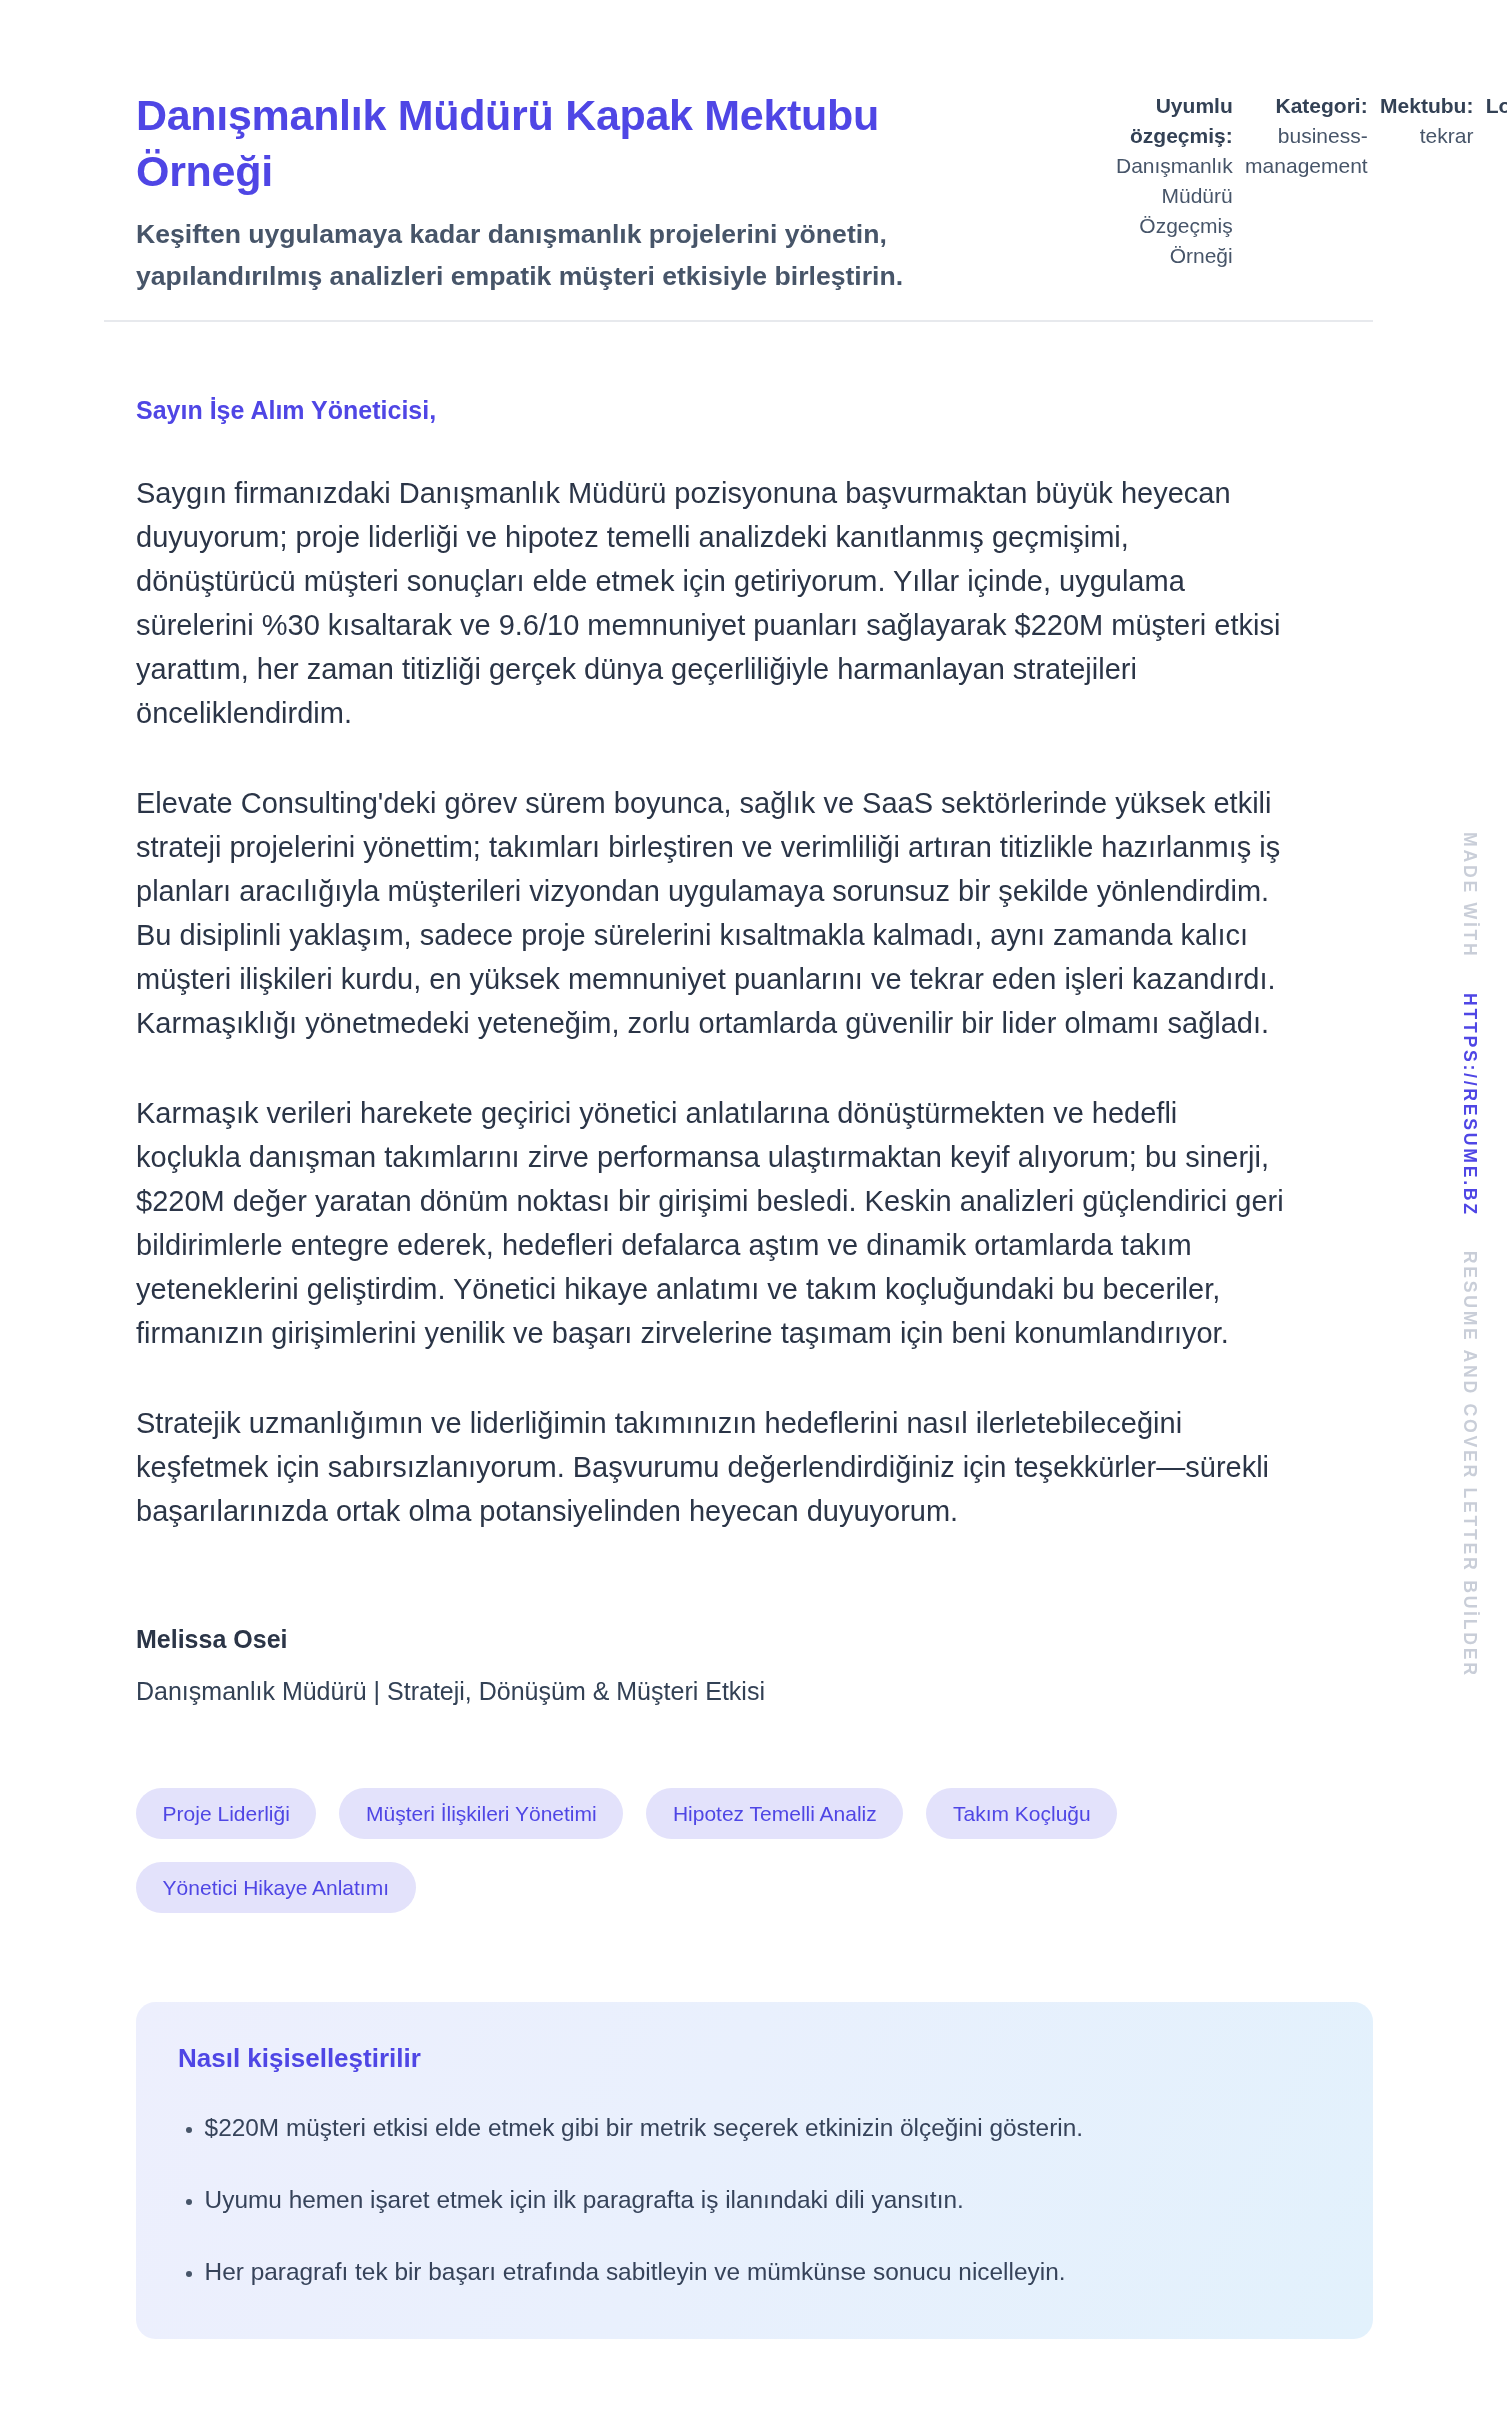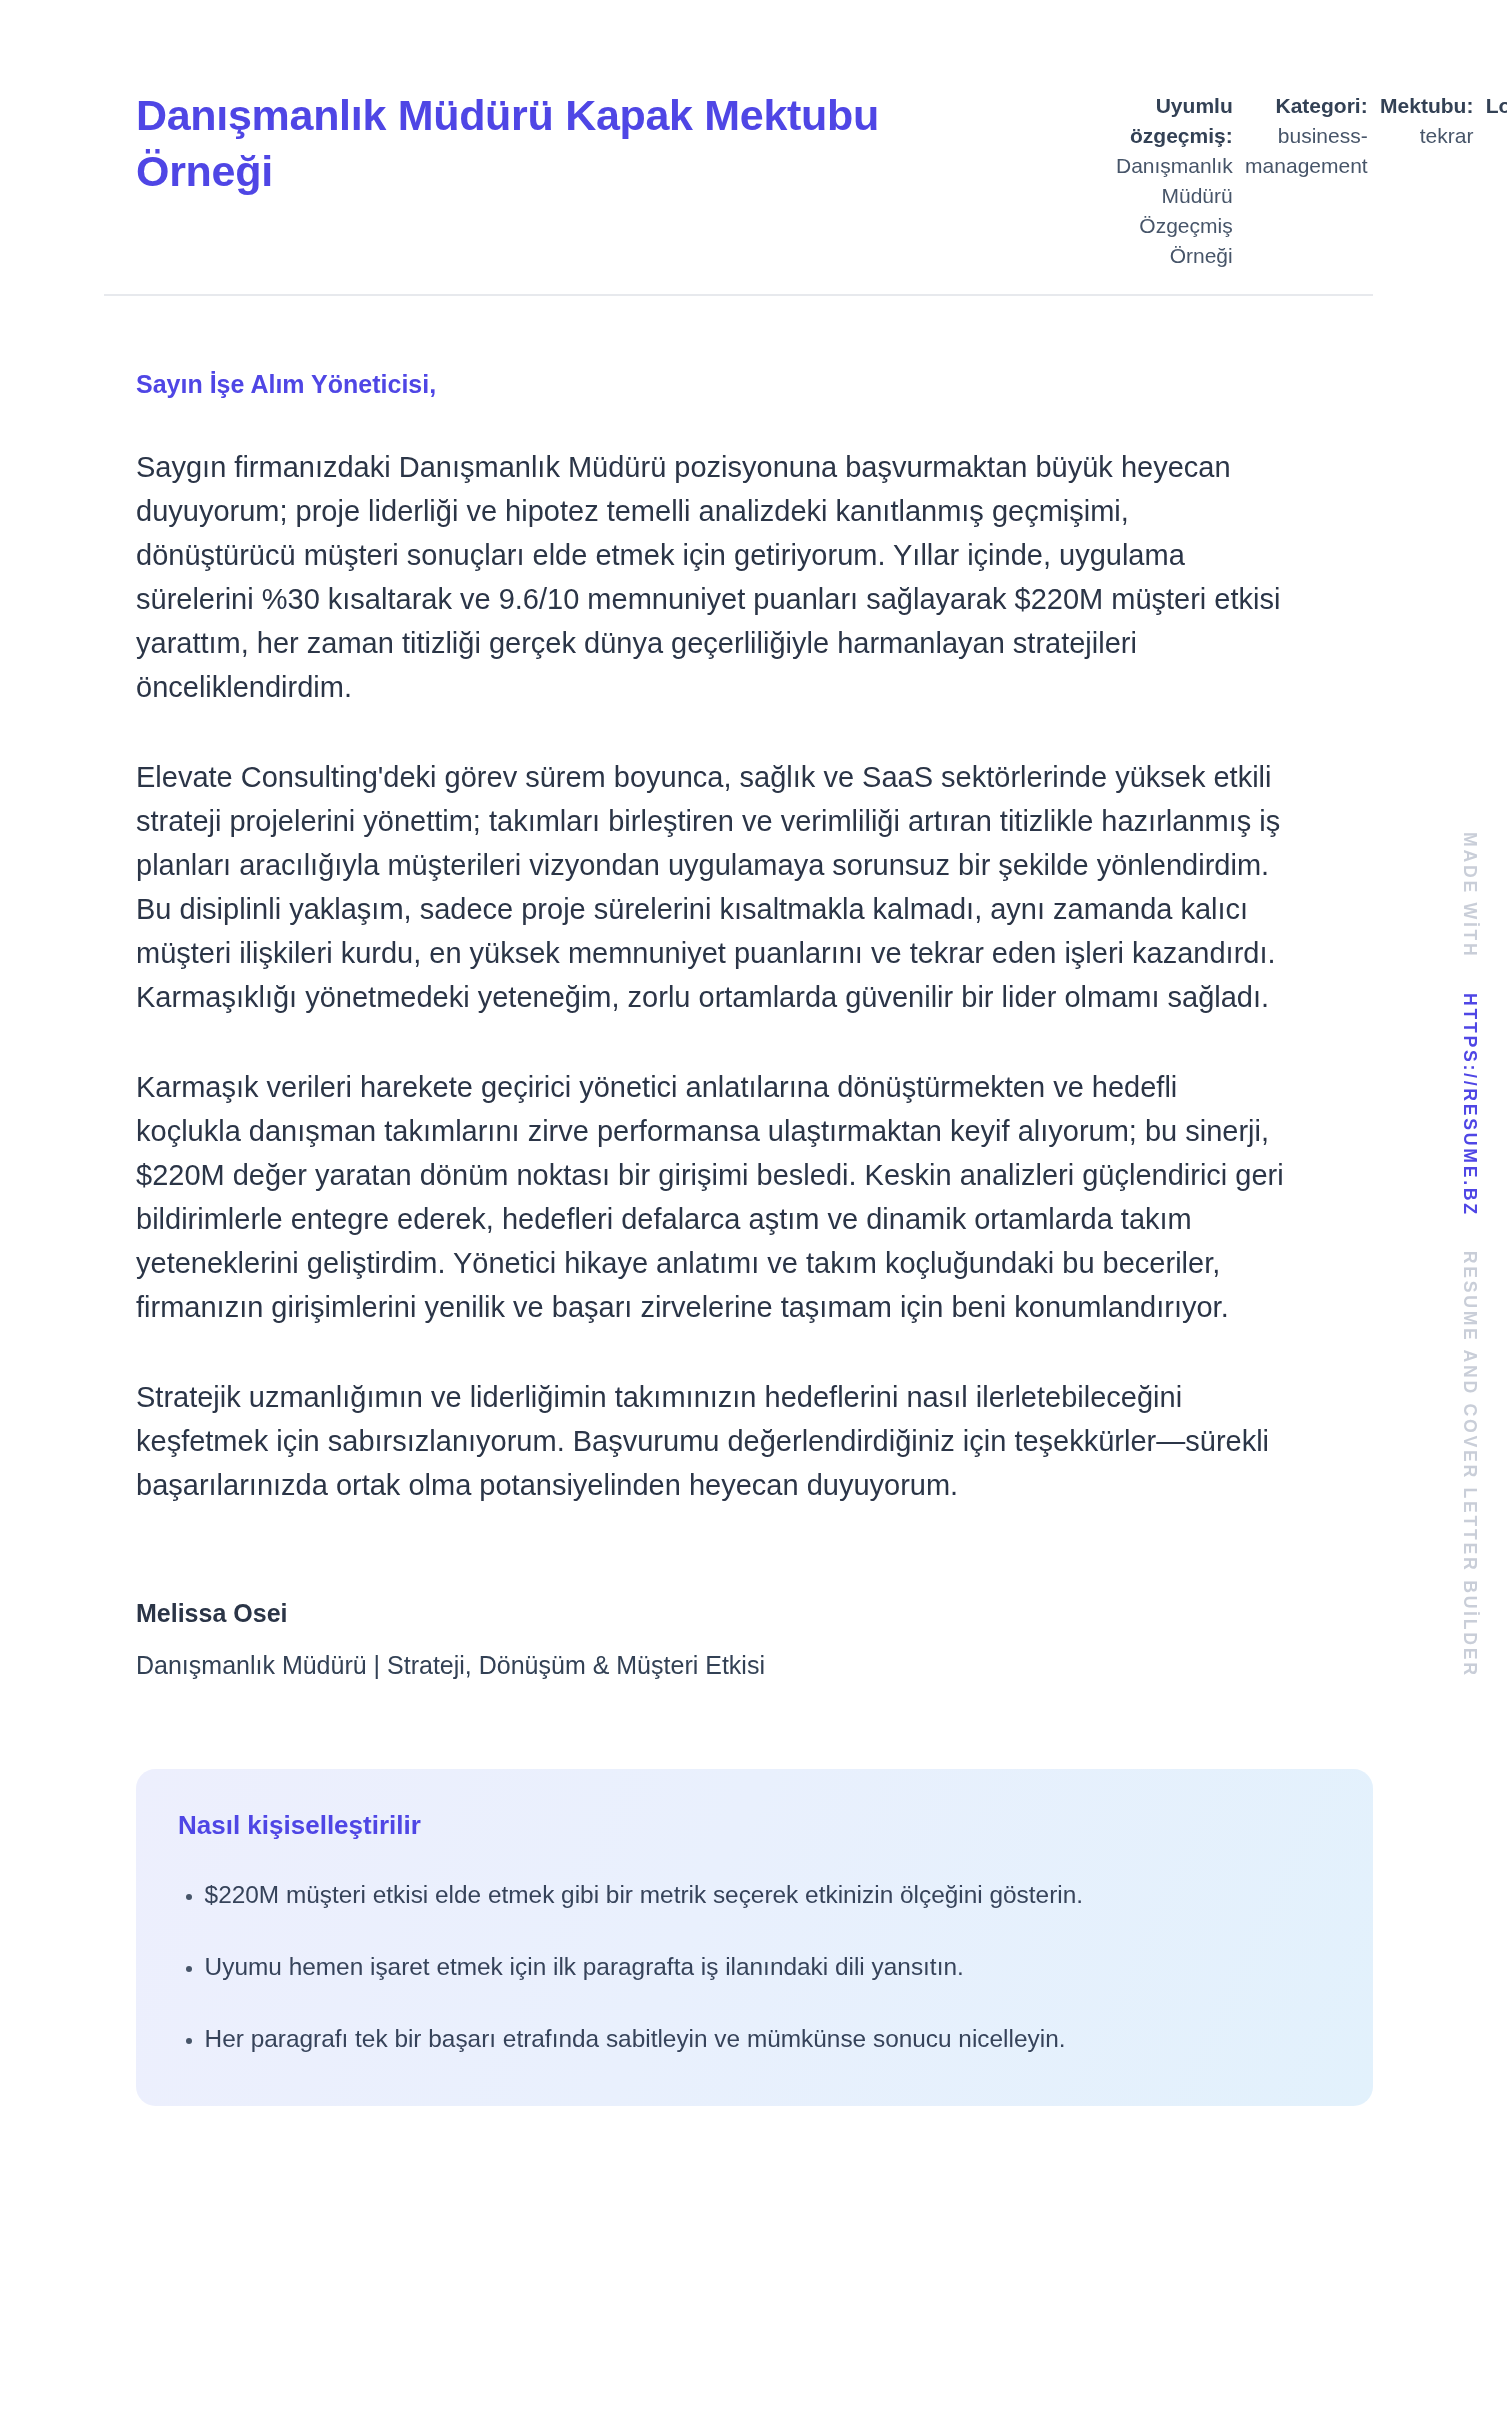--- a/index.html
+++ b/index.html
@@ -70,20 +70,21 @@
     <span class="wm-gray">MADE WİTH</span>
     <a class="wm-link" href="#">HTTPS://RESUME.BZ</a>
     <span class="wm-gray">RESUME AND COVER LETTER BUİLDER</span>
   </aside>
 
   <main class="container">
 
     <header class="header">
       <div class="header-left">
         <h1 class="title">Danışmanlık Müdürü Kapak Mektubu Örneği</h1>
+        <p class="subtitle">Keşiften uygulamaya kadar danışmanlık projelerini yönetin, yapılandırılmış analizleri empatik müşteri etkisiyle birleştirin.</p>
       </div>
       <div class="meta">
 
           <div class="meta-row">
             <span class="meta-label">Uyumlu özgeçmiş:</span>
             <span class="meta-value">Danışmanlık Müdürü Özgeçmiş Örneği</span>
           </div>
 
           <div class="meta-row">
             <span class="meta-label">Kategori:</span>
@@ -114,20 +115,32 @@
           <p class="para">Elevate Consulting'deki görev sürem boyunca, sağlık ve SaaS sektörlerinde yüksek etkili strateji projelerini yönettim; takımları birleştiren ve verimliliği artıran titizlikle hazırlanmış iş planları aracılığıyla müşterileri vizyondan uygulamaya sorunsuz bir şekilde yönlendirdim. Bu disiplinli yaklaşım, sadece proje sürelerini kısaltmakla kalmadı, aynı zamanda kalıcı müşteri ilişkileri kurdu, en yüksek memnuniyet puanlarını ve tekrar eden işleri kazandırdı. Karmaşıklığı yönetmedeki yeteneğim, zorlu ortamlarda güvenilir bir lider olmamı sağladı.</p>
 
           <p class="para">Karmaşık verileri harekete geçirici yönetici anlatılarına dönüştürmekten ve hedefli koçlukla danışman takımlarını zirve performansa ulaştırmaktan keyif alıyorum; bu sinerji, $220M değer yaratan dönüm noktası bir girişimi besledi. Keskin analizleri güçlendirici geri bildirimlerle entegre ederek, hedefleri defalarca aştım ve dinamik ortamlarda takım yeteneklerini geliştirdim. Yönetici hikaye anlatımı ve takım koçluğundaki bu beceriler, firmanızın girişimlerini yenilik ve başarı zirvelerine taşımam için beni konumlandırıyor.</p>
 
           <p class="para">Stratejik uzmanlığımın ve liderliğimin takımınızın hedeflerini nasıl ilerletebileceğini keşfetmek için sabırsızlanıyorum. Başvurumu değerlendirdiğiniz için teşekkürler—sürekli başarılarınızda ortak olma potansiyelinden heyecan duyuyorum.</p>
         </div>
 
       <p class="sig-name">Melissa Osei</p>
       <p class="sig-title">Danışmanlık Müdürü | Strateji, Dönüşüm &amp; Müşteri Etkisi</p>
 
+      <div class="tags">
+
+          <span class="tag">Proje Liderliği</span>
+
+          <span class="tag">Müşteri İlişkileri Yönetimi</span>
+
+          <span class="tag">Hipotez Temelli Analiz</span>
+
+          <span class="tag">Takım Koçluğu</span>
+
+          <span class="tag">Yönetici Hikaye Anlatımı</span>
+        </div>
 
       <div class="howto">
         <h2 class="howto-title">Nasıl kişiselleştirilir</h2>
         <ul class="howto-list">
 
             <li class="tip">$220M müşteri etkisi elde etmek gibi bir metrik seçerek etkinizin ölçeğini gösterin.</li>
 
             <li class="tip">Uyumu hemen işaret etmek için ilk paragrafta iş ilanındaki dili yansıtın.</li>
 
             <li class="tip">Her paragrafı tek bir başarı etrafında sabitleyin ve mümkünse sonucu nicelleyin.</li>

